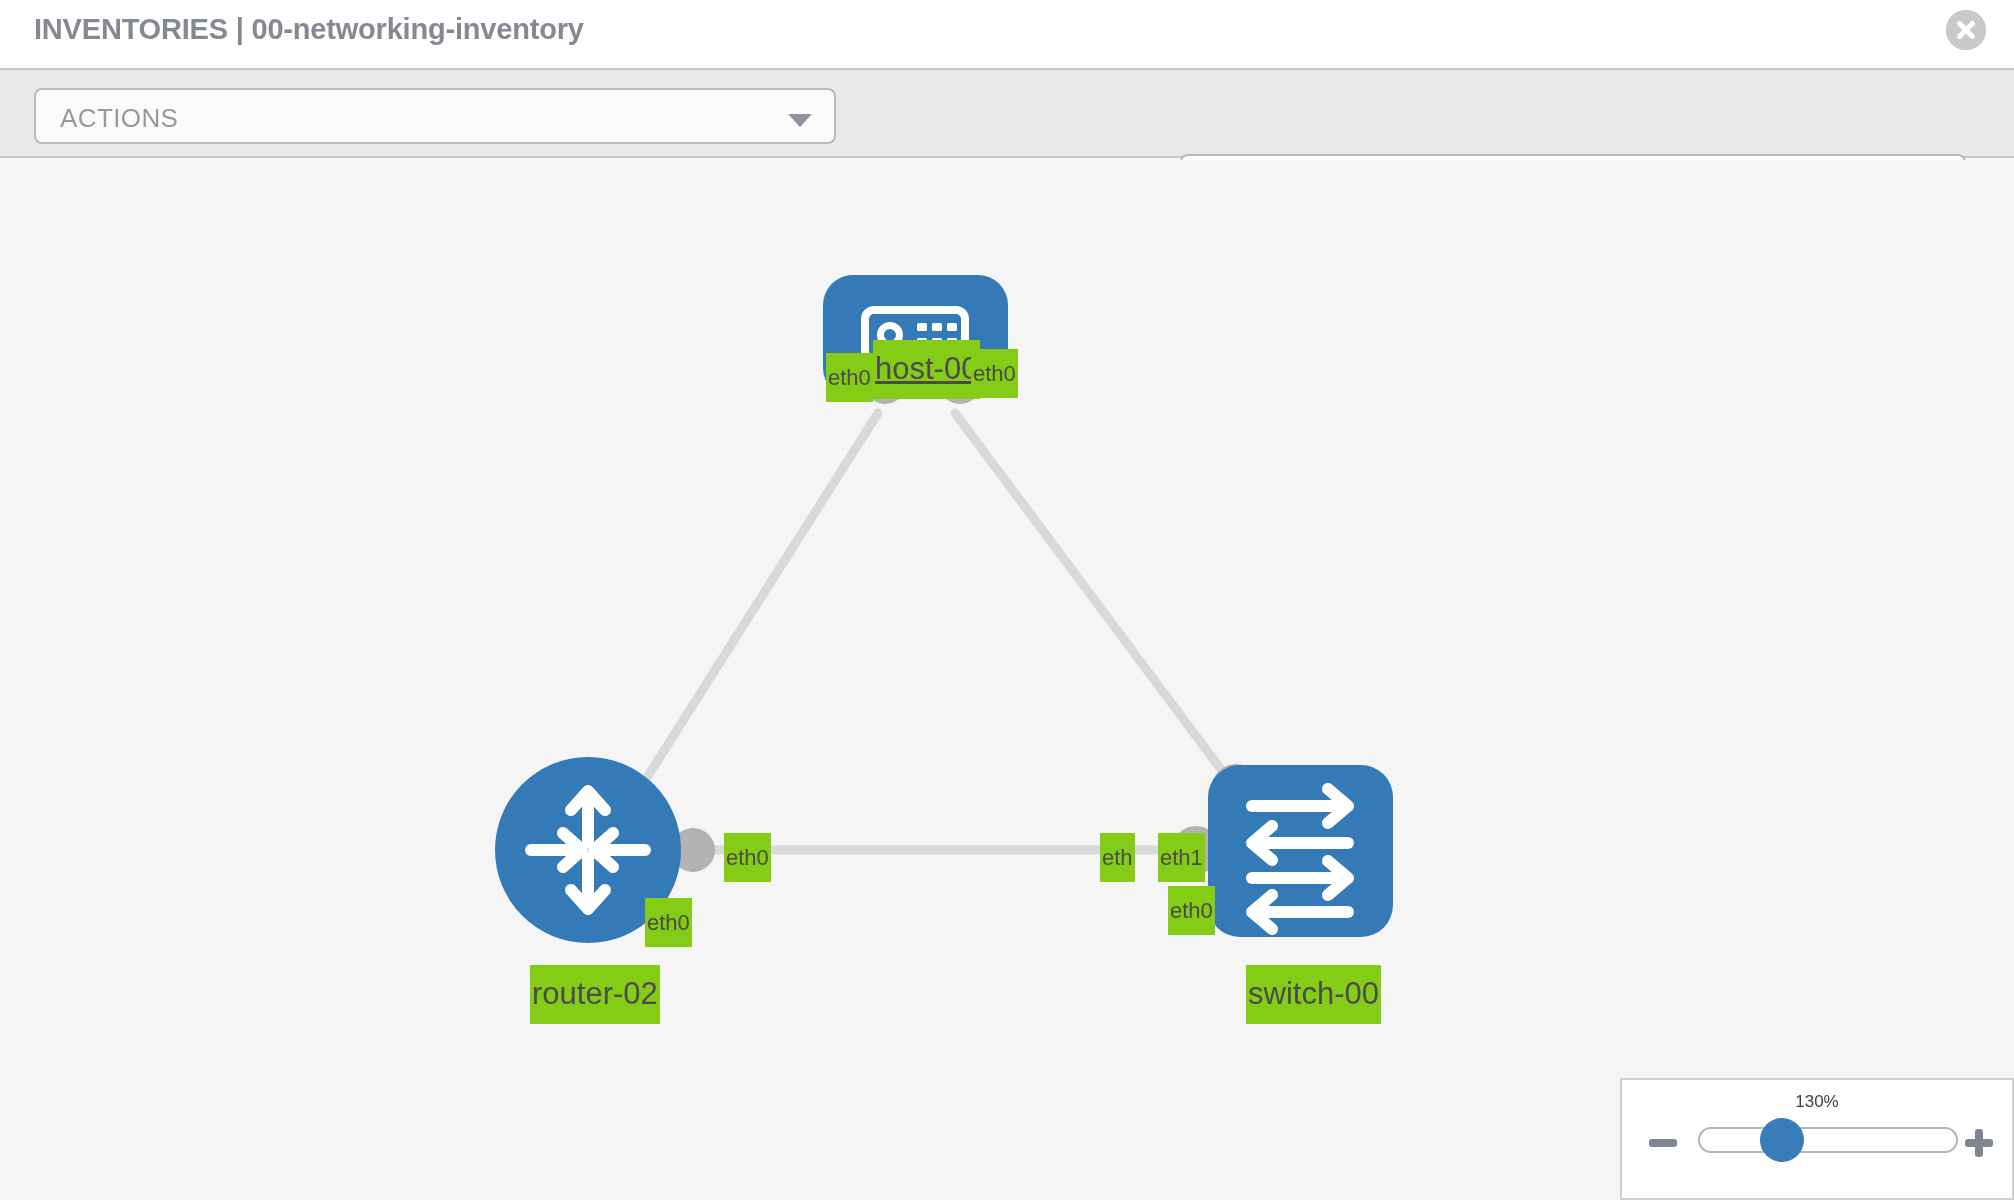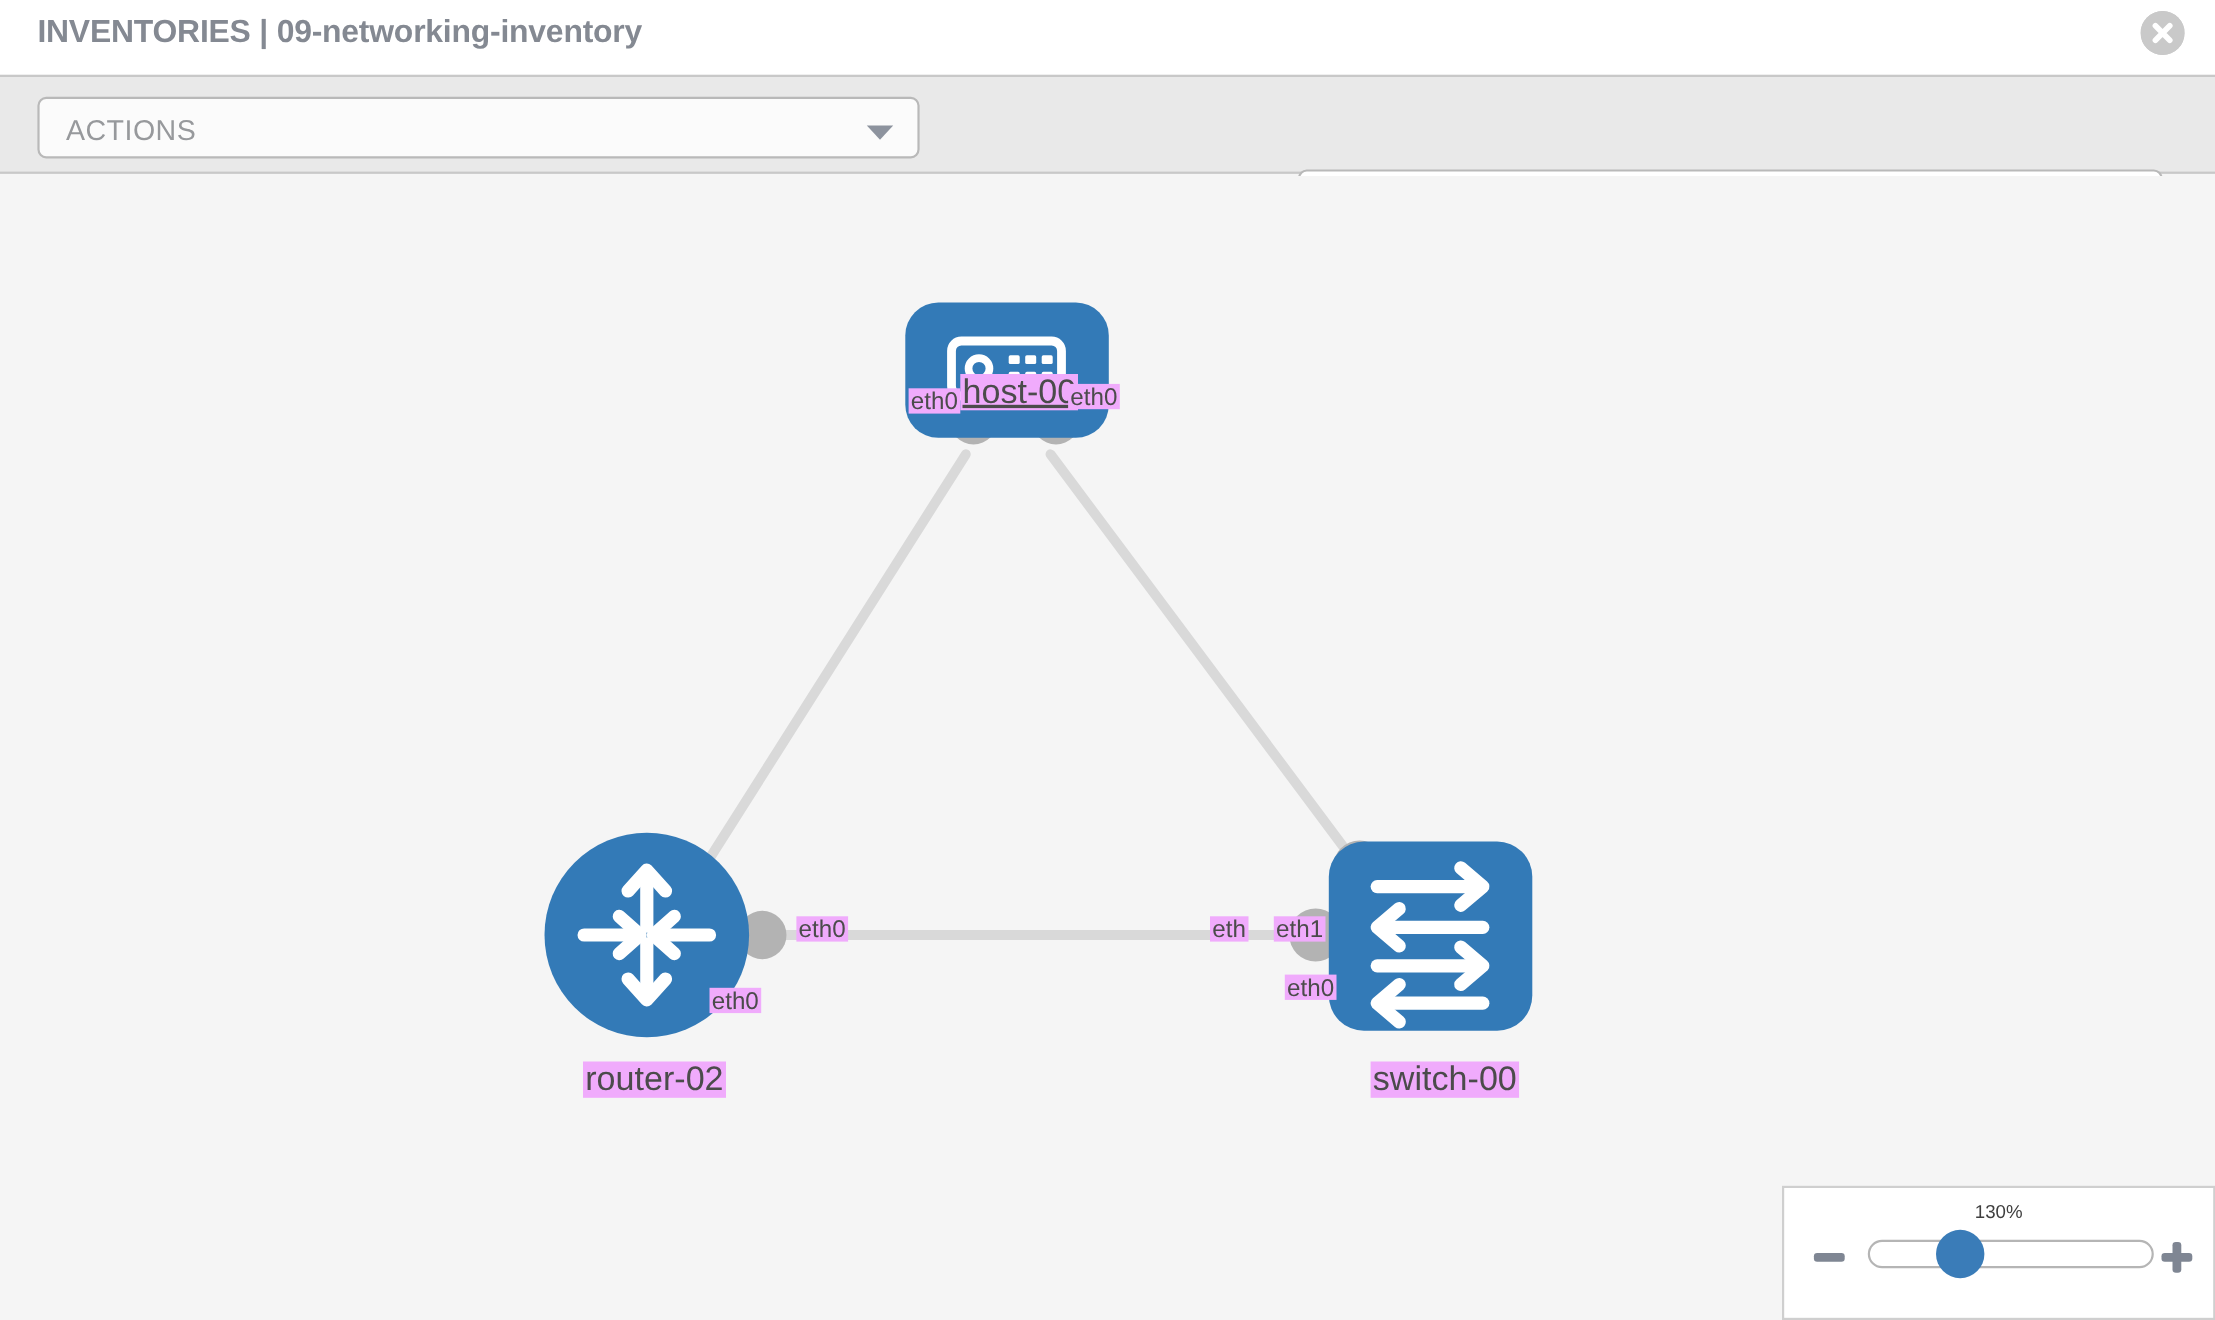--- a/index.html
+++ b/index.html
@@ -78,25 +78,25 @@
     position: absolute; left: 0; top: 160px;
     width: 2014px; height: 1040px;
     background: #f5f5f5;
     overflow: hidden;
   }
   #topo { position: absolute; left: 0; top: 0; }
 
   
   .chip {
     position: absolute;
-    background: #f0abfc;
+    background: #84cc16;
     color: #4a4a4a;
     white-space: nowrap;
     line-height: 1.05;
-    padding: 0 2px;
+    padding: 13px 2px;
   }
   .chip.node-name { font-size: 31px; color: #4b4b4b; }
   .chip.port-name { font-size: 22px; color: #4b4b4b; }
 
   
   .zoom-panel {
     position: absolute; left: 1620px; top: 1078px;
     width: 394px; height: 122px;
     background: #ffffff;
     border: 2px solid #cfcfcf;
@@ -122,21 +122,21 @@
     width: 44px; height: 44px; border-radius: 50%;
     background: #3a7cb8; cursor: grab;
   }
 </style>
 </head>
 <body>
 
 <div id="app">
 
   <div class="header">
-    <div class="header-title">INVENTORIES | 09-networking-inventory</div>
+    <div class="header-title">INVENTORIES | 00-networking-inventory</div>
     <div class="close-btn">
       <svg width="40" height="40" viewBox="0 0 40 40" aria-hidden="true">
         <circle cx="20" cy="20" r="20" fill="#c9c9c9"></circle>
         <path d="M13.5 13.5 L26.5 26.5 M26.5 13.5 L13.5 26.5" stroke="#ffffff" stroke-width="5.2" stroke-linecap="round"></path>
       </svg>
     </div>
   </div>
 
   <div class="toolbar">
 

